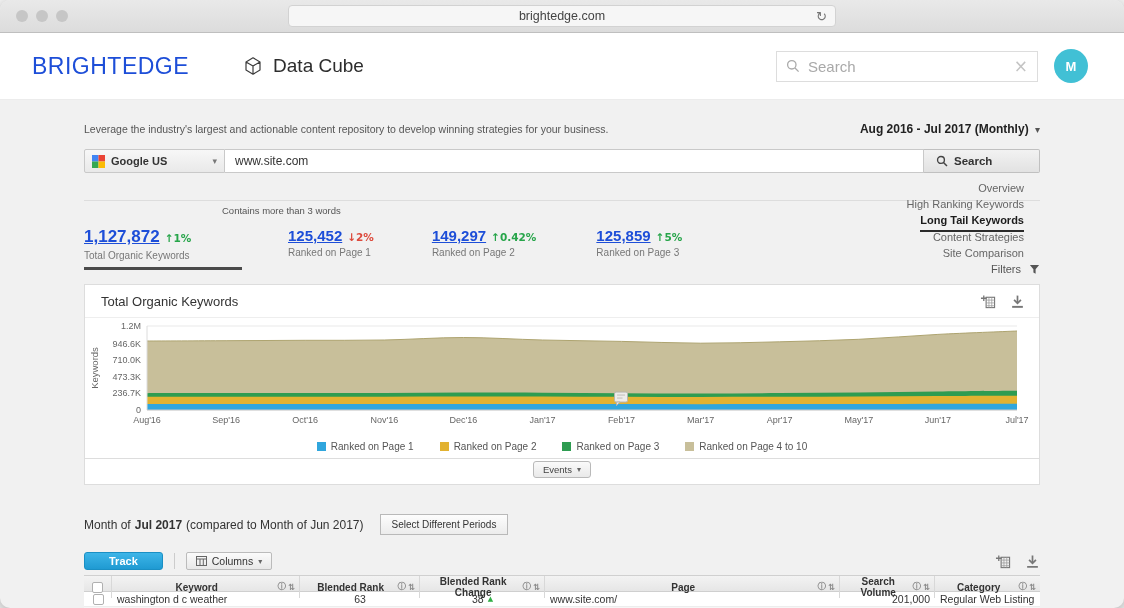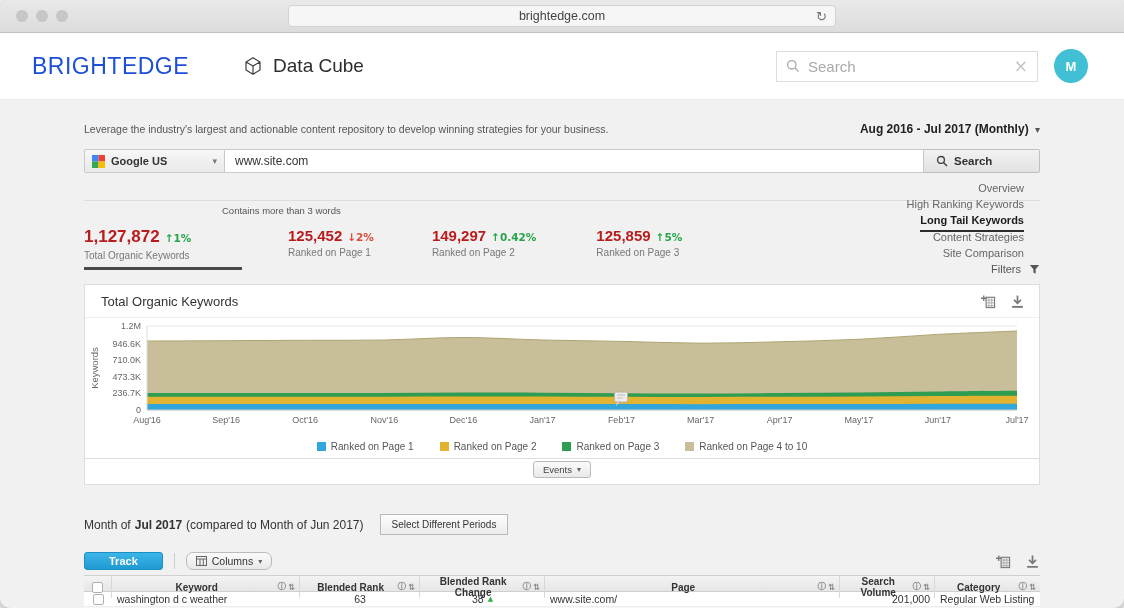--- a/index.html
+++ b/index.html
@@ -56,21 +56,21 @@
 
   .tabsrow { display:flex; align-items:flex-end; margin-top:9px; border-bottom:1px solid #ddd; height:19px;flex-direction:column; }
   .tab { font-size:11px; color:#666; margin-right:16px; padding-bottom:4px; white-space:nowrap; }
   .tab.active { color:#1b1b1b; font-weight:bold; border-bottom:2px solid #2b2b2b; margin-bottom:-1px; }
   .filters { margin-left:auto; font-size:11px; color:#555; display:flex; align-items:center; gap:8px; padding-bottom:3px;}
   .tabhint { font-size:9.5px; color:#555; margin:4px 0 0 138px; }
 
   .statsrow { display:flex; margin-top:11px; }
   .stat { margin-right:44px; padding-bottom:6px; }
   .stat .topline { display:flex; align-items:baseline; gap:5px; }
-  .stat .value { font-size:15px; font-weight:bold; color:#b91c1c; }
+  .stat .value { font-size:15px; font-weight:bold; color:#1d4ed8;text-decoration:underline; }
   .stat.primary .value { font-size:17px; }
   .stat .delta { font-size:10.5px; font-weight:bold; }
   .delta.up { color:#27a54a; } .delta.down { color:#dd4a3c; }
   .stat .slabel { font-size:10px; color:#777; margin-top:3px; }
   .stat.primary { border-bottom:3px solid #4a4a4a; width:158px; margin-right:46px;}
   .stat.s3 { margin-right:60px; } .stat.s2 { margin-right:58px; }
 
   
   .panel { background:#fff; border:1px solid #ddd; margin-top:14px; }
   .panel-head { height:33px; display:flex; align-items:center; padding:0 14px 0 16px;
@@ -89,21 +89,21 @@
   
   .periodrow { margin-top:29px; display:flex; align-items:center; font-size:12px; color:#333; }
   .periodrow b { margin:0 4px; }
   .periodbtn { margin-left:16px; background:linear-gradient(#fdfdfd,#ececec); border:1px solid #b9b9b9;
                border-radius:0; font-size:10px; color:#333; padding:4px 11px; }
 
   .tabletools { margin-top:17px; display:flex; align-items:center; height:18px; }
   .trackbtn { background:linear-gradient(#3db5e8,#1f9ad2); border:1px solid #1a8fc4; color:#fff;
               font-size:11px; font-weight:bold; border-radius:3px; padding:2px 24px; }
   .vsep { width:1px; height:16px; background:#ccc; margin:0 11px; }
-  .colsbtn { background:linear-gradient(#fbfbfb,#e8e8e8); border:1px solid #bbb; border-radius:7px;
+  .colsbtn { background:linear-gradient(#fbfbfb,#e8e8e8); border:1px solid #bbb; border-radius:2px;
              font-size:10.5px; color:#333; padding:2px 9px; display:flex; align-items:center; gap:5px; }
   .colsbtn .caret { font-size:8px; color:#666; }
   .tabletools .panel-icons { margin-left:auto; }
 
   .datatable { margin-top:5px; background:#fff; }
   .trow { display:grid; grid-template-columns:28px 188px 120px 125px 295px 95px 1fr; align-items:center; }
   .thead { background:linear-gradient(#f3f3f3,#e6e6e6); border-top:1px solid #d0d0d0;
            border-bottom:1px solid #cfcfcf; height:17px; }
   .th { display:flex; align-items:center; height:100%; border-right:1px solid #d8d8d8;
         font-size:10px; font-weight:bold; color:#333; padding:0 4px; }

